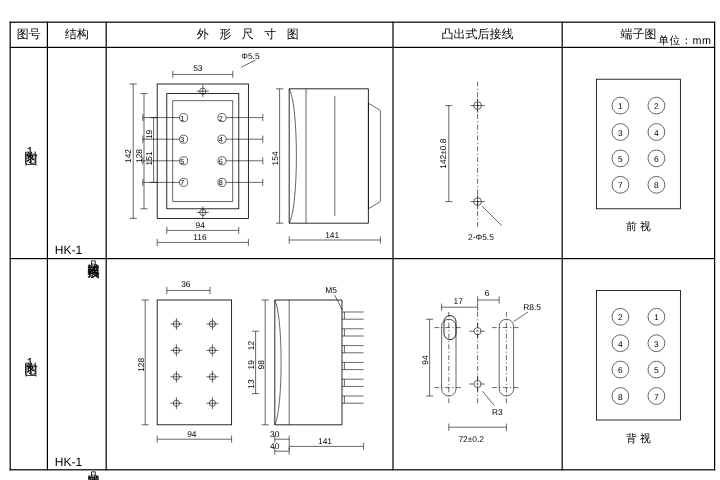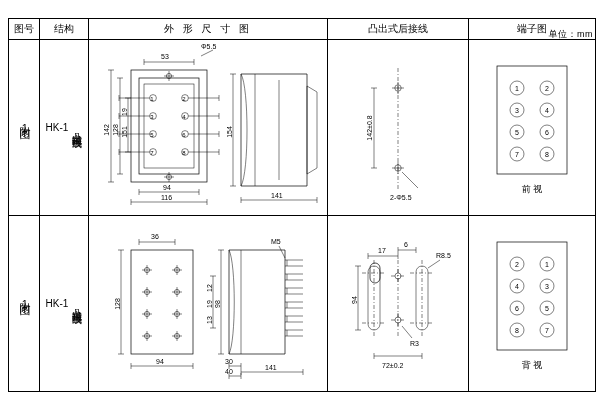--- a/index.html
+++ b/index.html
@@ -47,21 +47,21 @@
   }
   .vert-small{
     writing-mode:vertical-rl;
     text-orientation:upright;
     letter-spacing:1px;
     line-height:1.2;
     display:inline-block;
     font-size:10px;
   }
   .struct-inner{
-    display:flex;align-items:center;justify-content:center;gap:2px;height:100%;
+    display:flex;align-items:flex-end;justify-content:center;gap:2px;height:100%;
   }
   .struct-code{font-size:10px;}
   .cellwrap{position:relative;width:100%;height:100%;}
   svg{display:block;}
   .dim{font:7px "Liberation Sans",sans-serif;fill:#000;}
   .dim6{font:6px "Liberation Sans",sans-serif;fill:#000;}
   .cap{font:9px "Liberation Sans",sans-serif;fill:#000;}
   .ln{stroke:#000;stroke-width:0.7;fill:none;}
   .thin{stroke:#000;stroke-width:0.5;fill:none;}
   .dash{stroke:#000;stroke-width:0.5;fill:none;stroke-dasharray:4 2 1 2;}

